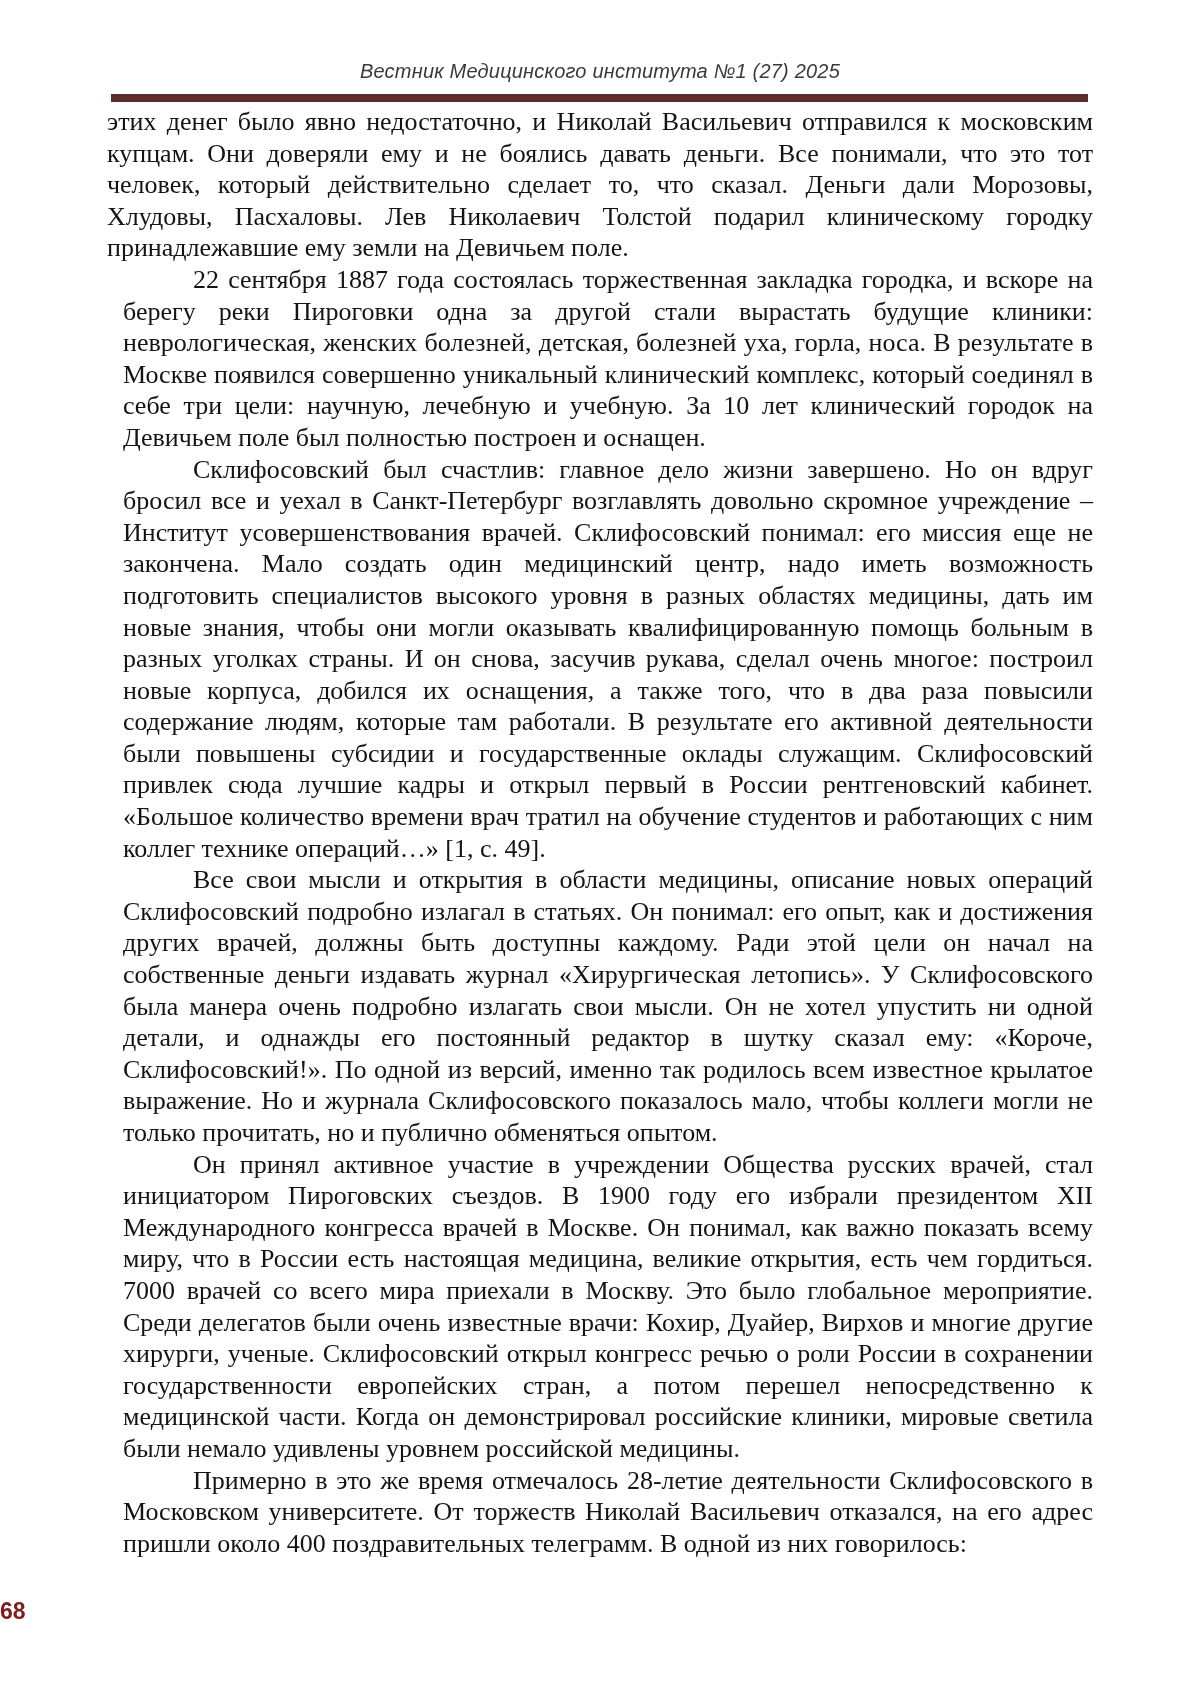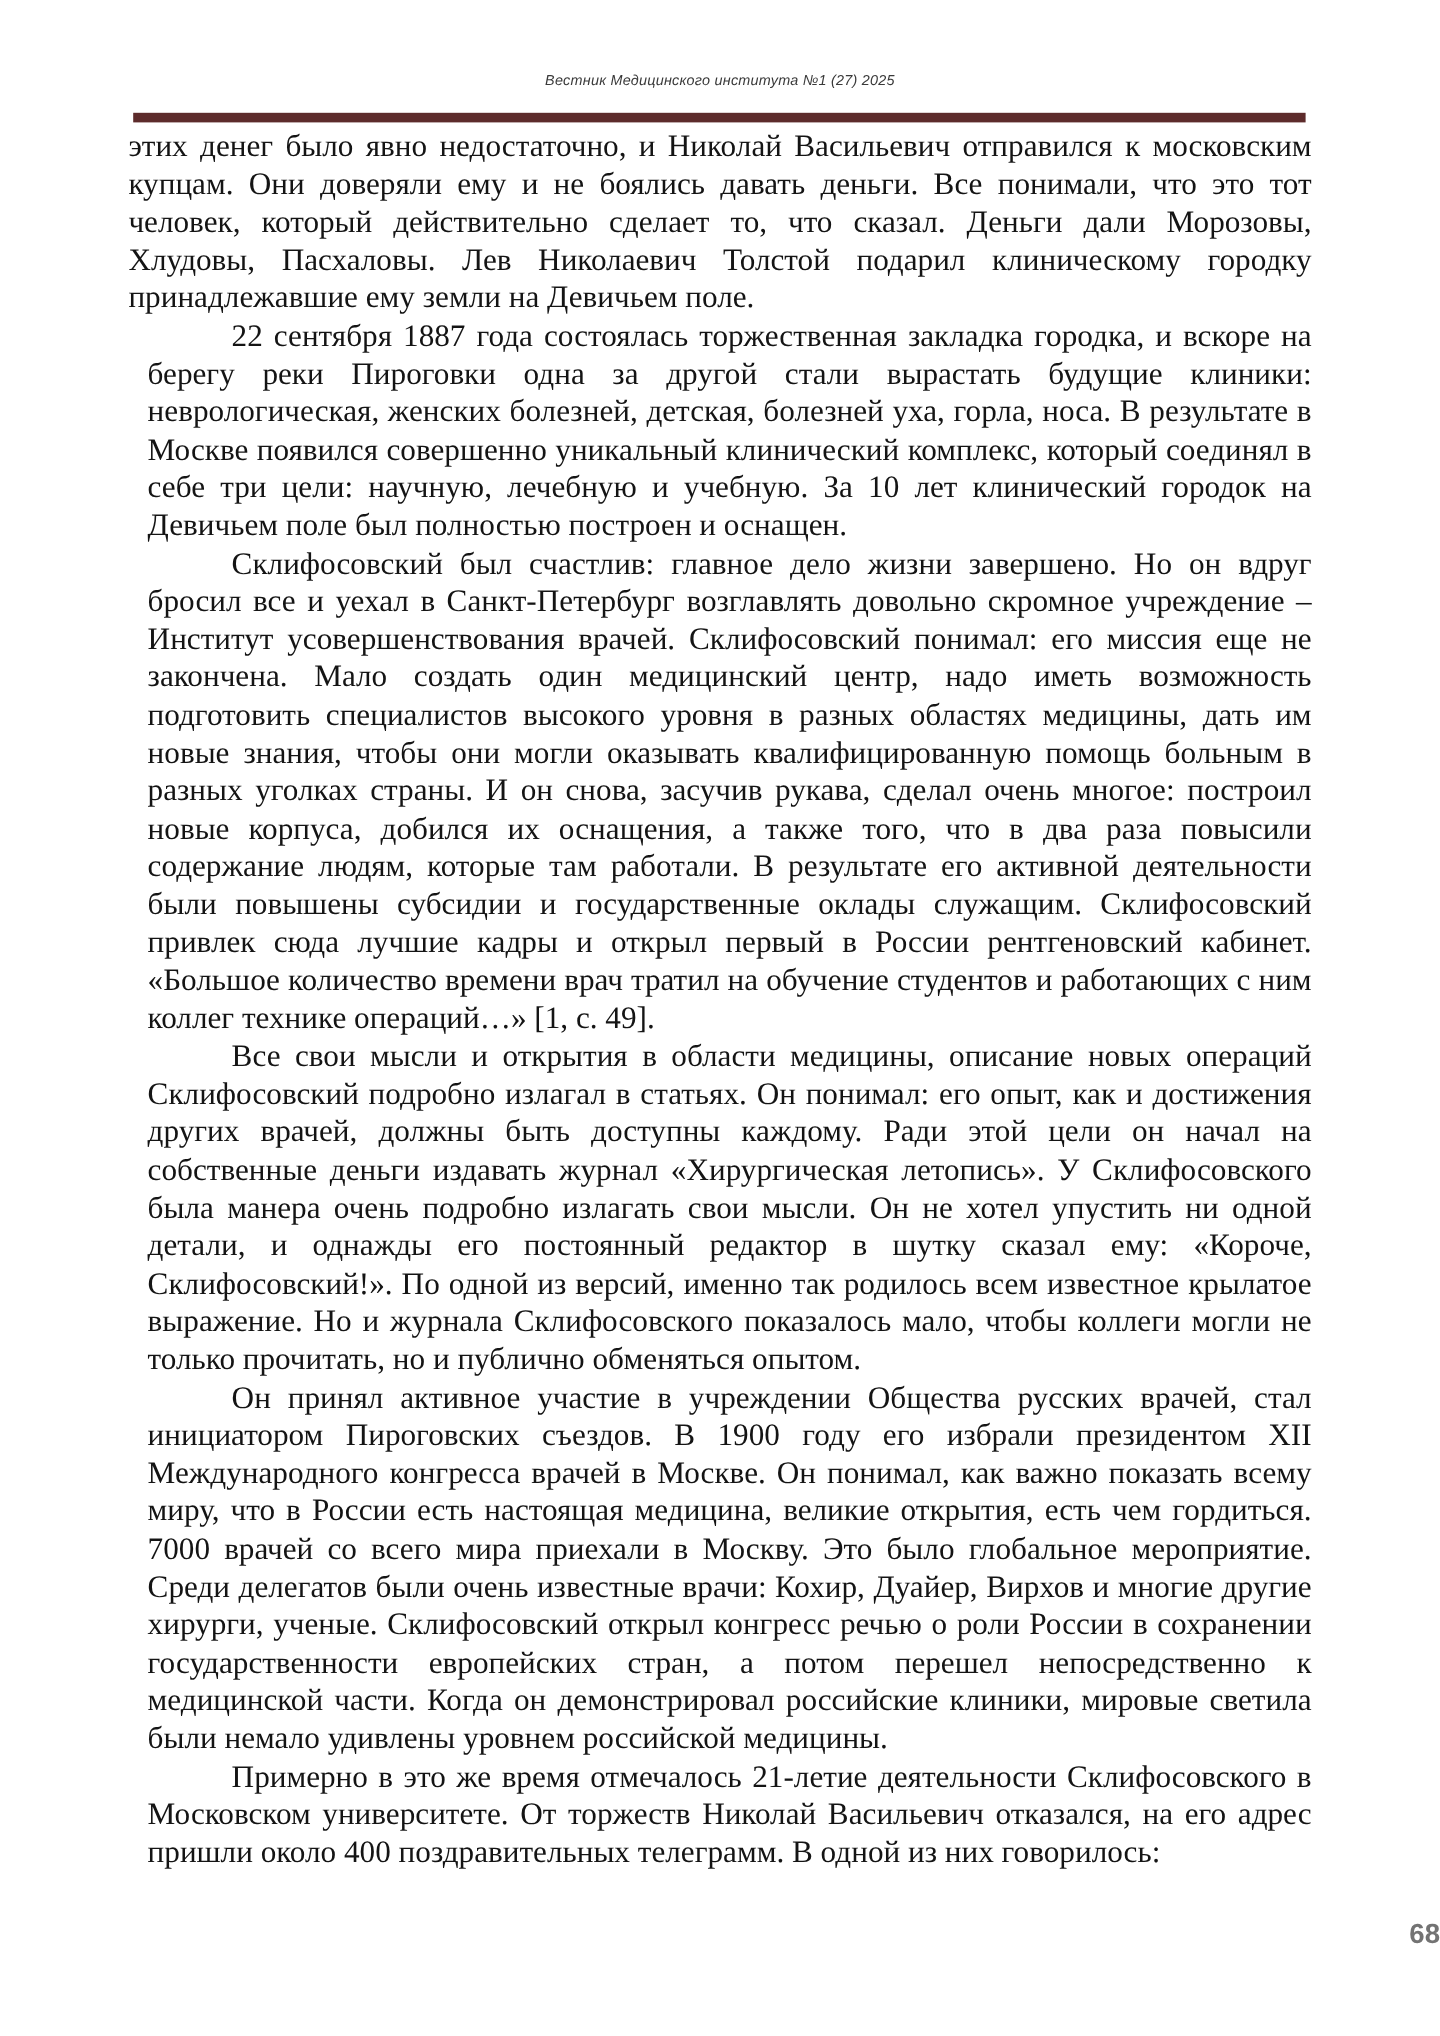--- a/index.html
+++ b/index.html
@@ -16,21 +16,21 @@
     font-family: "Liberation Serif", serif;
   }
   .running-head {
     position: absolute;
     top: 60px;
     left: 0;
     width: 1200px;
     text-align: center;
     font-family: "Liberation Sans", sans-serif;
     font-style: italic;
-    font-size: 12px;
+    font-size: 20px;
     color: #3a3a3a;
     letter-spacing: 0.2px;
   }
   .head-rule {
     position: absolute;
     top: 94px;
     left: 111px;
     width: 977px;
     height: 8px;
     background: #5d2b2b;
@@ -51,40 +51,40 @@
   }
   .body-text p.indent {
     text-indent: 70px;
     margin-left: 16px;
   }
   .page-number {
     position: absolute;
     top: 1598px;
     left: 0;
     width: 1200px;
-    text-align: right;
+    text-align: left;
     font-family: "Liberation Sans", sans-serif;
     font-weight: bold;
     font-size: 23px;
-    color: #737373;
+    color: #7f1d1d;
   }
 </style>
 </head>
 <body>
 
 <div class="page">
 
   <div class="running-head">Вестник Медицинского института №1 (27) 2025</div>
 
   <div class="head-rule"></div>
 
   <div class="body-text">
     <p>этих денег было явно недостаточно, и Николай Васильевич отправился к московским купцам. Они доверяли ему и не боялись давать деньги. Все понимали, что это тот человек, который действительно сделает то, что сказал. Деньги дали Морозовы, Хлудовы, Пасхаловы. Лев Николаевич Толстой подарил клиническому городку принадлежавшие ему земли на Девичьем поле.</p>
     <p class="indent">22 сентября 1887 года состоялась торжественная закладка городка, и вскоре на берегу реки Пироговки одна за другой стали вырастать будущие клиники: неврологическая, женских болезней, детская, болезней уха, горла, носа. В результате в Москве появился совершенно уникальный клинический комплекс, который соединял в себе три цели: научную, лечебную и учебную. За 10 лет клинический городок на Девичьем поле был полностью построен и оснащен.</p>
     <p class="indent">Склифосовский был счастлив: главное дело жизни завершено. Но он вдруг бросил все и уехал в Санкт-Петербург возглавлять довольно скромное учреждение – Институт усовершенствования врачей. Склифосовский понимал: его миссия еще не закончена. Мало создать один медицинский центр, надо иметь возможность подготовить специалистов высокого уровня в разных областях медицины, дать им новые знания, чтобы они могли оказывать квалифицированную помощь больным в разных уголках страны. И он снова, засучив рукава, сделал очень многое: построил новые корпуса, добился их оснащения, а также того, что в два раза повысили содержание людям, которые там работали. В результате его активной деятельности были повышены субсидии и государственные оклады служащим. Склифосовский привлек сюда лучшие кадры и открыл первый в России рентгеновский кабинет. «Большое количество времени врач тратил на обучение студентов и работающих с ним коллег технике операций…» [1, с. 49].</p>
     <p class="indent">Все свои мысли и открытия в области медицины, описание новых операций Склифосовский подробно излагал в статьях. Он понимал: его опыт, как и достижения других врачей, должны быть доступны каждому. Ради этой цели он начал на собственные деньги издавать журнал «Хирургическая летопись». У Склифосовского была манера очень подробно излагать свои мысли. Он не хотел упустить ни одной детали, и однажды его постоянный редактор в шутку сказал ему: «Короче, Склифосовский!». По одной из версий, именно так родилось всем известное крылатое выражение. Но и журнала Склифосовского показалось мало, чтобы коллеги могли не только прочитать, но и публично обменяться опытом.</p>
     <p class="indent">Он принял активное участие в учреждении Общества русских врачей, стал инициатором Пироговских съездов. В 1900 году его избрали президентом XII Международного конгресса врачей в Москве. Он понимал, как важно показать всему миру, что в России есть настоящая медицина, великие открытия, есть чем гордиться. 7000 врачей со всего мира приехали в Москву. Это было глобальное мероприятие. Среди делегатов были очень известные врачи: Кохир, Дуайер, Вирхов и многие другие хирурги, ученые. Склифосовский открыл конгресс речью о роли России в сохранении государственности европейских стран, а потом перешел непосредственно к медицинской части. Когда он демонстрировал российские клиники, мировые светила были немало удивлены уровнем российской медицины.</p>
-    <p class="indent">Примерно в это же время отмечалось 21-летие деятельности Склифосовского в Московском университете. От торжеств Николай Васильевич отказался, на его адрес пришли около 400 поздравительных телеграмм. В одной из них говорилось:</p>
+    <p class="indent">Примерно в это же время отмечалось 28-летие деятельности Склифосовского в Московском университете. От торжеств Николай Васильевич отказался, на его адрес пришли около 400 поздравительных телеграмм. В одной из них говорилось:</p>
   </div>
 
   <div class="page-number">68</div>
 
 </div>
 
 </body></html>

